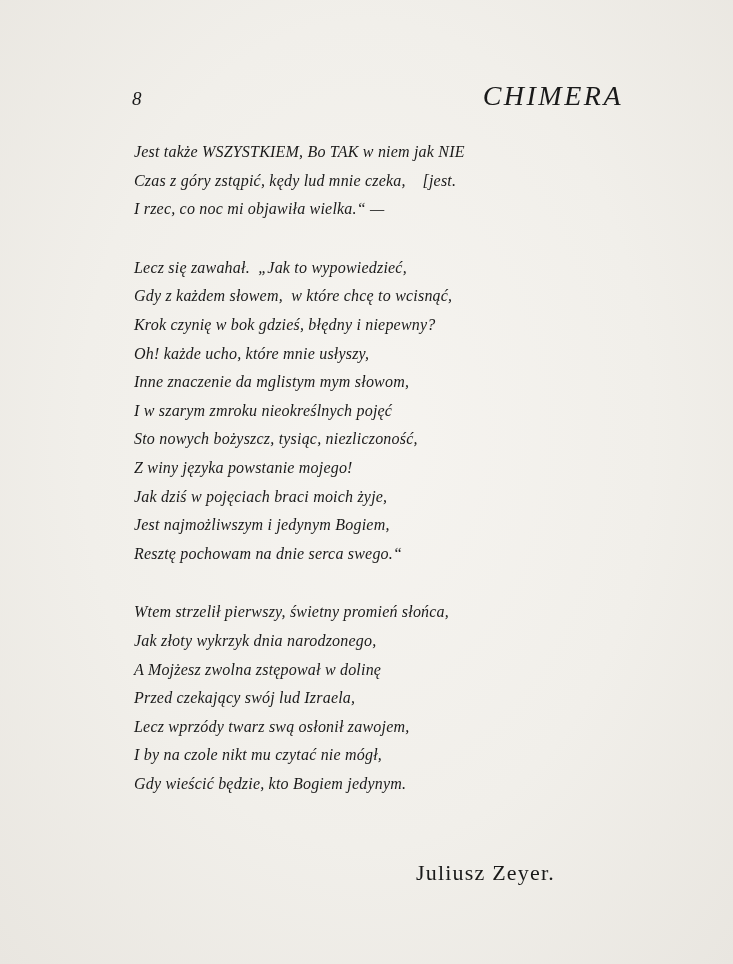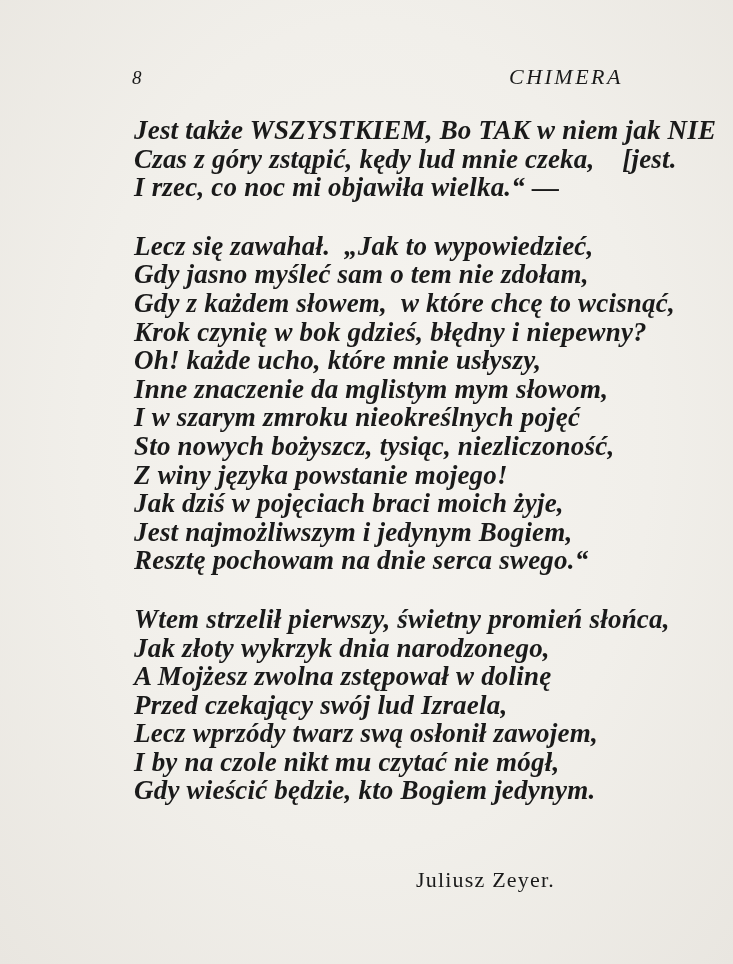--- a/index.html
+++ b/index.html
@@ -36,41 +36,41 @@
     padding: 0 50px 0 72px;
     font-style: italic;
     margin-bottom: 26px;
   }
   .folio {
     font-size: 19px;
     font-style: italic;
     letter-spacing: 0.5px;
   }
   .running-head {
-    font-size: 22px;
+    font-size: 28px;
     font-style: italic;
     letter-spacing: 2.5px;
+    margin-top: 16px;
   }
   .body-text {
     padding-left: 74px;
     padding-right: 30px;
   }
   .stanza {
     margin: 0 0 30px 0;
   }
   .stanza:last-of-type {
     margin-bottom: 0;
   }
   .line {
     font-style: italic;
-    font-size: 27px;
+    font-size: 16px;
     line-height: 28.6px;
     white-space: pre;
     letter-spacing: 0.2px;
-    font-weight: bold;
   }
   .signature {
     margin-top: 62px;
     text-align: right;
     padding-right: 88px;
     font-size: 22px;
     letter-spacing: 1.2px;
   }
 </style>
 </head>
@@ -88,21 +88,20 @@
   <div class="body-text">
 
     <div class="stanza">
       <div class="line">Jest także WSZYSTKIEM, Bo TAK w niem jak NIE</div>
       <div class="line">Czas z góry zstąpić, kędy lud mnie czeka,    [jest.</div>
       <div class="line">I rzec, co noc mi objawiła wielka.“ —</div>
     </div>
 
     <div class="stanza">
       <div class="line">Lecz się zawahał.  „Jak to wypowiedzieć,</div>
-      <div class="line">Gdy jasno myśleć sam o tem nie zdołam,</div>
       <div class="line">Gdy z każdem słowem,  w które chcę to wcisnąć,</div>
       <div class="line">Krok czynię w bok gdzieś, błędny i niepewny?</div>
       <div class="line">Oh! każde ucho, które mnie usłyszy,</div>
       <div class="line">Inne znaczenie da mglistym mym słowom,</div>
       <div class="line">I w szarym zmroku nieokreślnych pojęć</div>
       <div class="line">Sto nowych bożyszcz, tysiąc, niezliczoność,</div>
       <div class="line">Z winy języka powstanie mojego!</div>
       <div class="line">Jak dziś w pojęciach braci moich żyje,</div>
       <div class="line">Jest najmożliwszym i jedynym Bogiem,</div>
       <div class="line">Resztę pochowam na dnie serca swego.“</div>

